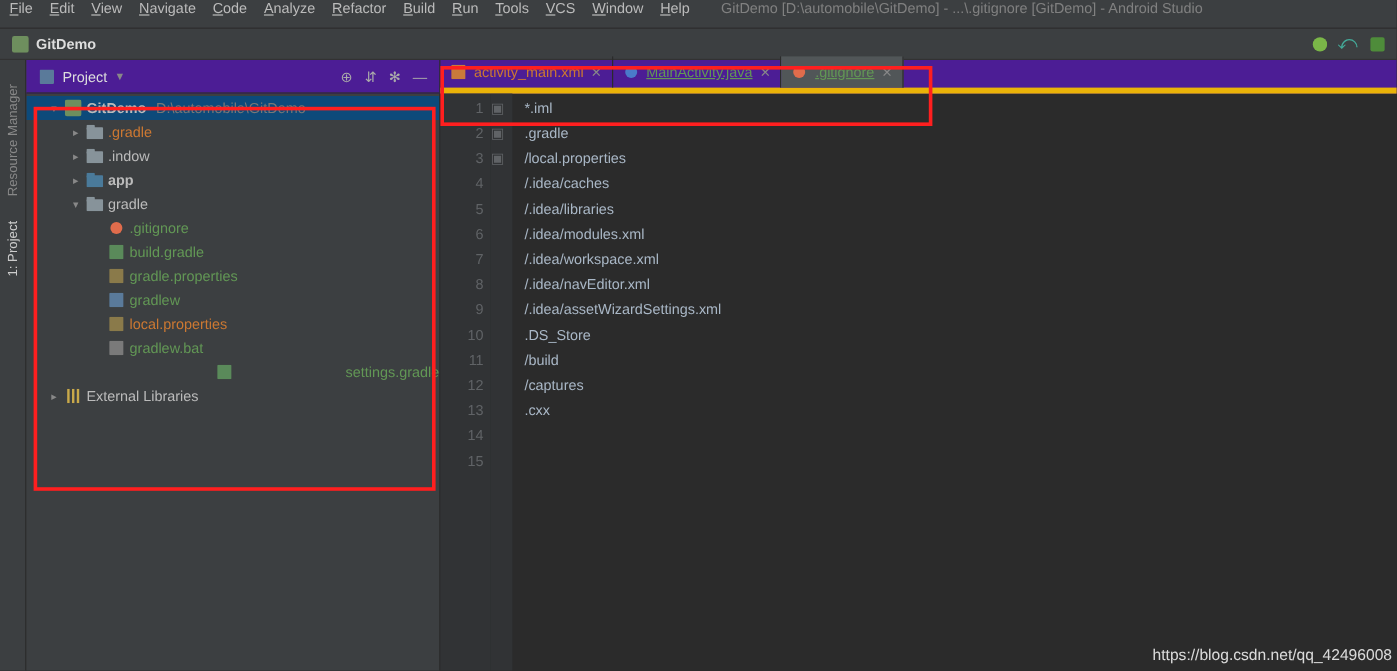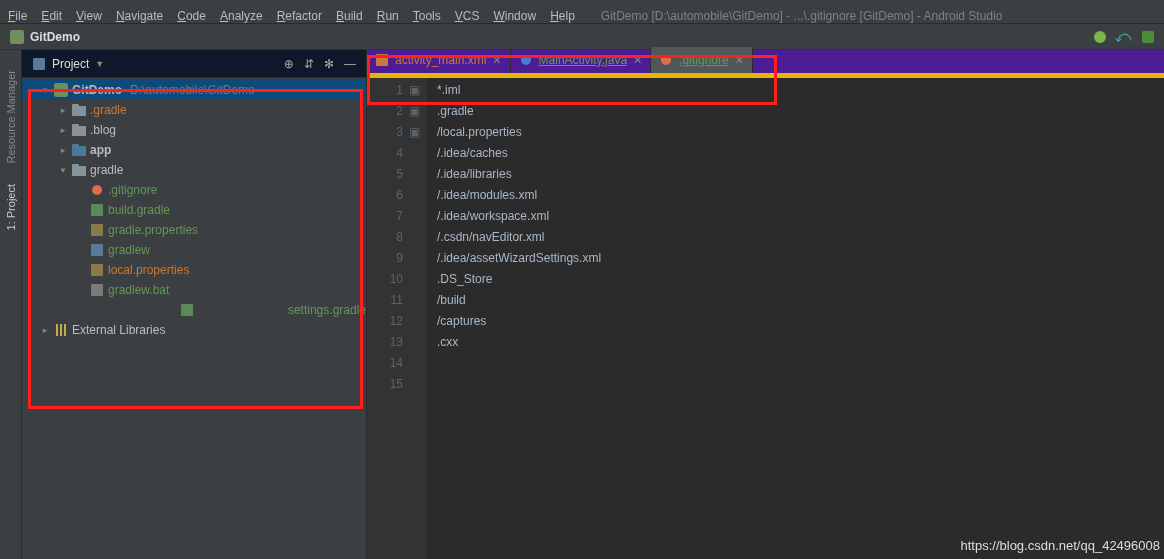--- a/index.html
+++ b/index.html
@@ -1,29 +1,29 @@
 <!DOCTYPE html>
 <html><head>
 <meta charset="utf-8">
 <style>
 * { margin: 0; padding: 0; box-sizing: border-box; font-family: "Segoe UI", sans-serif; font-size: 12px; }
 body { background: #2b2b2b; color: #bbbbbb; width: 1164px; height: 559px; overflow: hidden; position: relative; }
-.menubar { display: flex; align-items: flex-end; height: 24px; background: #3c3f41; padding: 0 8px; gap: 14px; border-bottom: 1px solid #2b2b2b; }
+.menubar { display: flex; align-items: flex-start; height: 24px; background: #3c3f41; padding: 0 8px; gap: 14px; border-bottom: 1px solid #2b2b2b; }
 .menubar .menu-item { color: #bbbbbb; cursor: pointer; }
 .menubar .menu-item u { text-decoration: underline; }
 .menubar .title { margin-left: 12px; color: #808080; }
 .breadcrumb-row { display: flex; align-items: center; height: 26px; background: #3c3f41; padding: 0 10px; justify-content: space-between; border-bottom: 1px solid #323232; }
 .breadcrumb-left { display: flex; align-items: center; gap: 6px; }
 .breadcrumb-right { display: flex; align-items: center; gap: 10px; }
 .icon-sq { width: 14px; height: 14px; display: inline-flex; align-items: center; justify-content: center; }
 .main { display: flex; height: 509px; }
 .left-gutter { width: 22px; background: #3c3f41; border-right: 1px solid #2b2b2b; display: flex; flex-direction: column; align-items: center; padding-top: 20px; gap: 20px; }
 .vlabel { writing-mode: vertical-rl; transform: rotate(180deg); color: #888; font-size: 11px; cursor: pointer; }
 .project-panel { width: 345px; background: #3c3f41; border-right: 1px solid #2b2b2b; display: flex; flex-direction: column; }
-.panel-header { display: flex; align-items: center; height: 28px; padding: 0 10px; background: #0f172a; border-bottom: 1px solid #2b2b2b; justify-content: space-between; }
+.panel-header { display: flex; align-items: center; height: 28px; padding: 0 10px; background: #4c1d95; border-bottom: 1px solid #2b2b2b; justify-content: space-between; }
 .panel-header-left { display: flex; align-items: center; gap: 6px; }
 .panel-header-right { display: flex; align-items: center; gap: 10px; color: #aaa; }
 .panel-header-right span { cursor: pointer; }
 .tree { flex: 1; overflow: auto; padding-top: 2px; }
 .tree-row { display: flex; align-items: center; height: 20px; padding-left: 10px; cursor: pointer; gap: 4px; white-space: nowrap; }
 .tree-row.selected { background: #0d4a7a; }
 .tree-row .arrow { width: 10px; color: #888; font-size: 9px; display: inline-block; text-align: center; }
 .tree-row .fname { color: #bbbbbb; }
 .tree-row .fname.orange { color: #cc7832; }
 .tree-row .fname.green { color: #629755; }
@@ -140,21 +140,21 @@
           <span class="fname orange">.gradle</span>
         </div>
         <div class="tree-row" style="padding-left: 36px;">
           <span class="arrow">▸</span>
           <span class="icon-sq">
             <svg width="14" height="12">
               <rect y="2" width="14" height="10" fill="#87939a" rx="1"></rect>
               <rect width="7" height="4" fill="#87939a" rx="1"></rect>
             </svg>
           </span>
-          <span class="fname ">.blog</span>
+          <span class="fname ">.indow</span>
         </div>
         <div class="tree-row" style="padding-left: 36px;">
           <span class="arrow">▸</span>
           <span class="icon-sq">
             <svg width="14" height="12">
               <rect y="2" width="14" height="10" fill="#4a7a9a" rx="1"></rect>
               <rect width="7" height="4" fill="#4a7a9a" rx="1"></rect>
             </svg>
           </span>
           <span class="fname bold">app</span>
@@ -312,21 +312,21 @@
           <div></div>
         </div>
       <div class="lines" id="lines">
           <div class="line">*.iml</div>
           <div class="line">.gradle</div>
           <div class="line">/local.properties</div>
           <div class="line">/.idea/caches</div>
           <div class="line">/.idea/libraries</div>
           <div class="line">/.idea/modules.xml</div>
           <div class="line">/.idea/workspace.xml</div>
-          <div class="line">/.csdn/navEditor.xml</div>
+          <div class="line">/.idea/navEditor.xml</div>
           <div class="line">/.idea/assetWizardSettings.xml</div>
           <div class="line">.DS_Store</div>
           <div class="line">/build</div>
           <div class="line">/captures</div>
           <div class="line">.cxx</div>
           <div class="line"></div>
         </div>
     </div>
   </div>
 </div>

